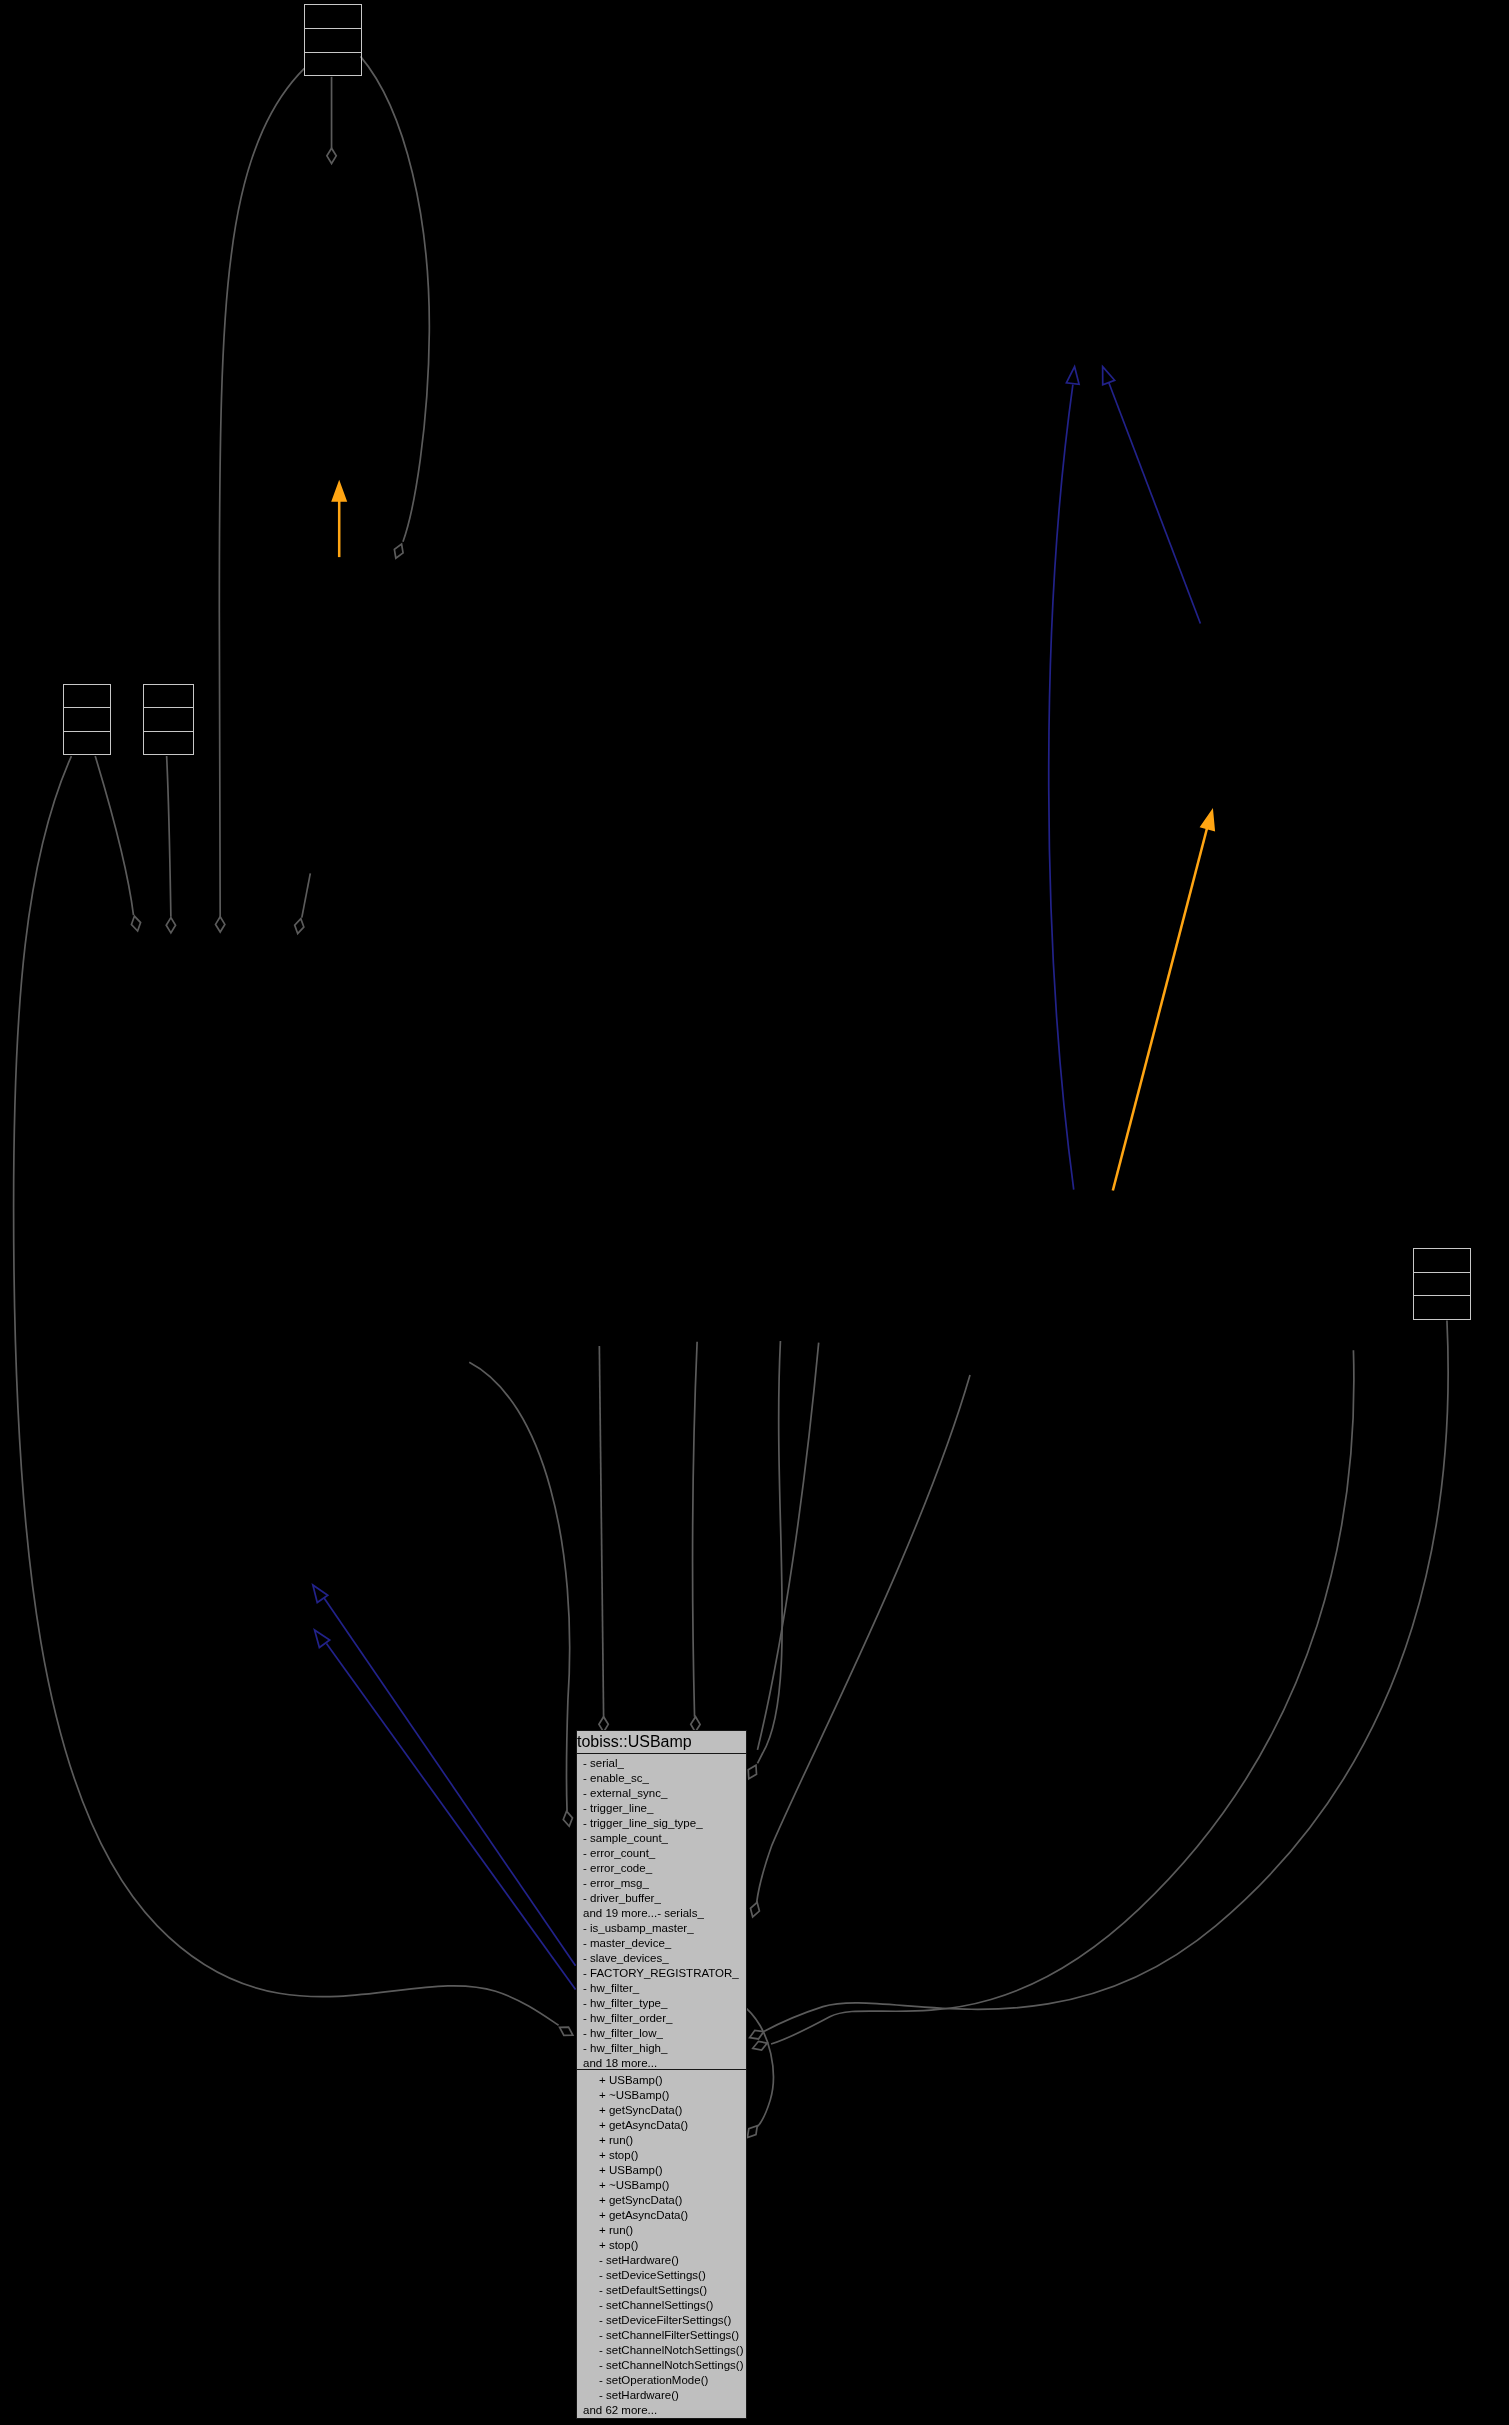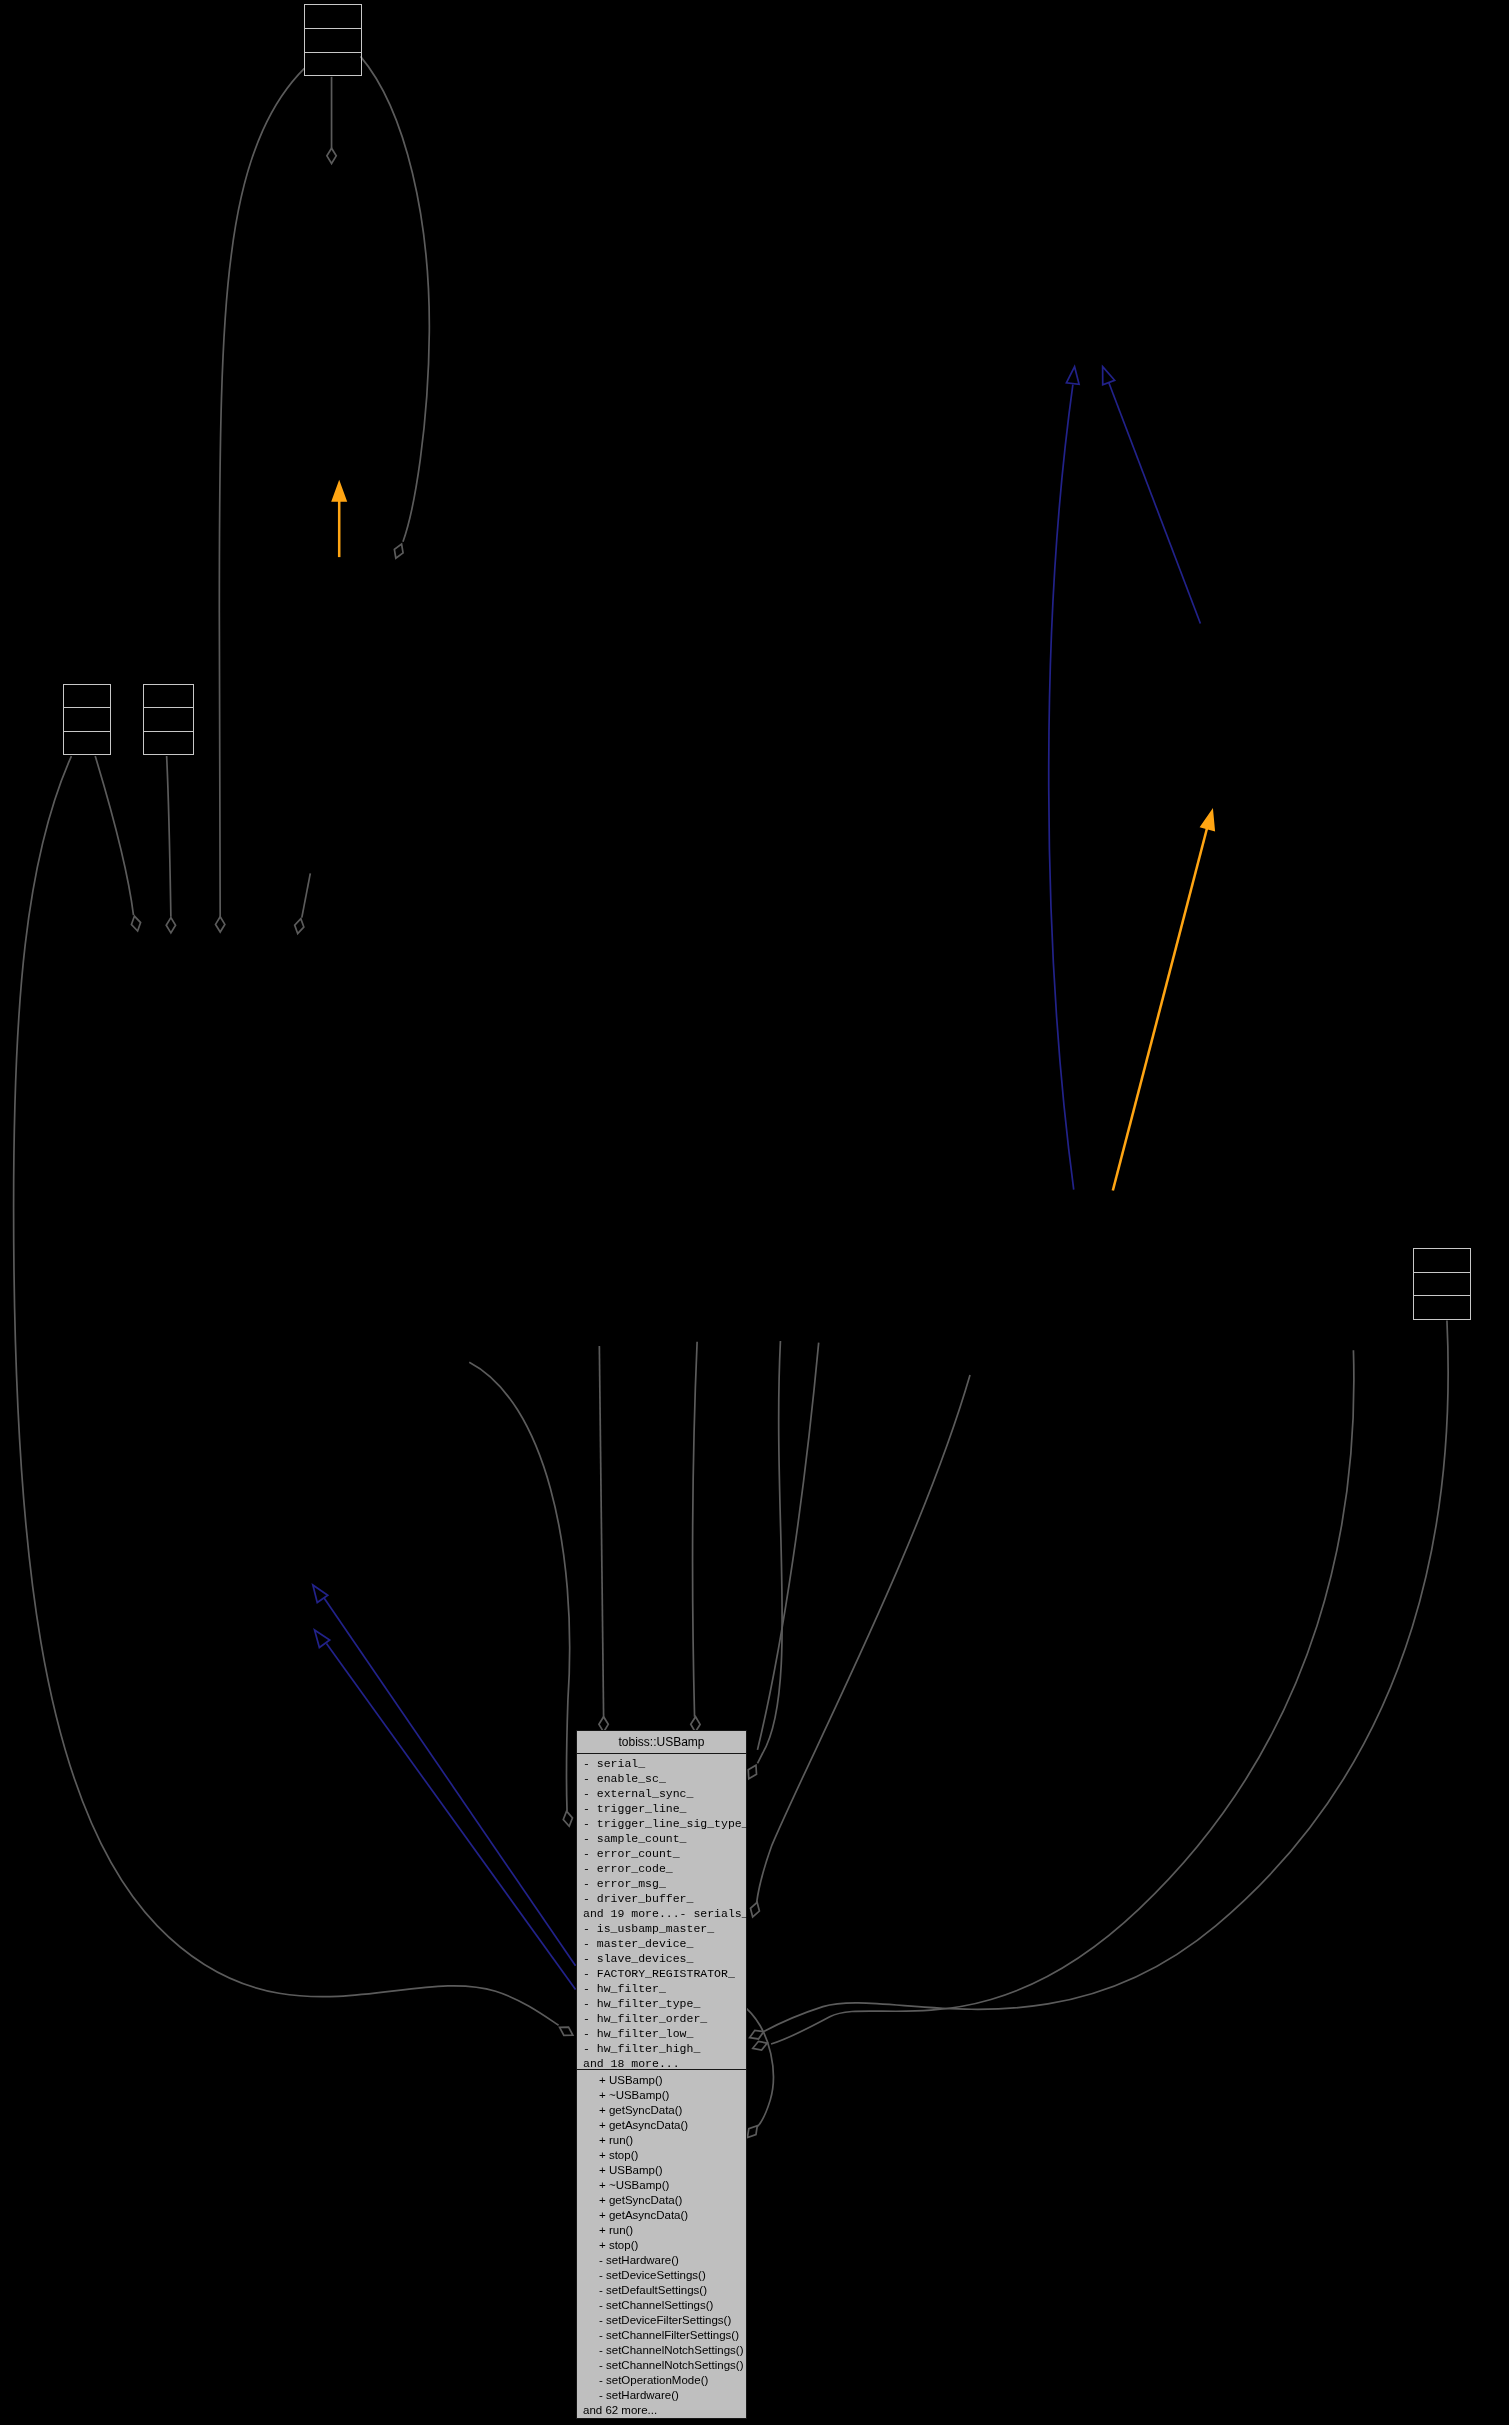--- a/index.html
+++ b/index.html
@@ -10,24 +10,24 @@
   #stage{position:relative;width:1509px;height:2426px;background:var(--bg);
          font-family:"Liberation Sans", sans-serif; overflow:hidden;}
   #edge-layer{position:absolute;left:0;top:0;}
   .mini-node{position:absolute;border:1.7px solid var(--nodeborder);background:transparent;
              box-sizing:border-box;display:flex;flex-direction:column;}
   .mini-node .comp{box-sizing:border-box;border-top:1.7px solid var(--nodeborder);flex:1;}
   .mini-node .comp:first-child{border-top:none;}
   .usb-node{position:absolute;left:576px;top:1730px;width:171px;height:689px;
             background:var(--nodefill);border:1.7px solid #161616;box-sizing:border-box;
             color:var(--txt);}
-  .usb-title{height:22px;border-bottom:1.7px solid #161616;text-align:center;
-             font-size:12px;line-height:22px;}
+  .usb-title{height:22px;border-bottom:1.7px solid #161616;
+             font-size:16px;line-height:22px;}
   .usb-attrs{height:316px;border-bottom:1.7px solid #161616;padding:1.7px 0 0 6px;
-             box-sizing:border-box;font-size:11.5px;font-family:Liberation Mono, monospace;}
+             box-sizing:border-box;font-size:11.5px;}
   .usb-attrs .member-line{line-height:15px;white-space:nowrap;}
   .usb-methods{padding:2.6px 0 0 6px;box-sizing:border-box;font-size:11.5px;}
   .usb-methods .member-line{line-height:15px;white-space:nowrap;margin-left:16px;}
   .more-line{text-align:left;font-size:11.5px;line-height:15px;padding-right:6px;}
 </style>
 </head>
 <body>
 
 <div id="stage">
 

